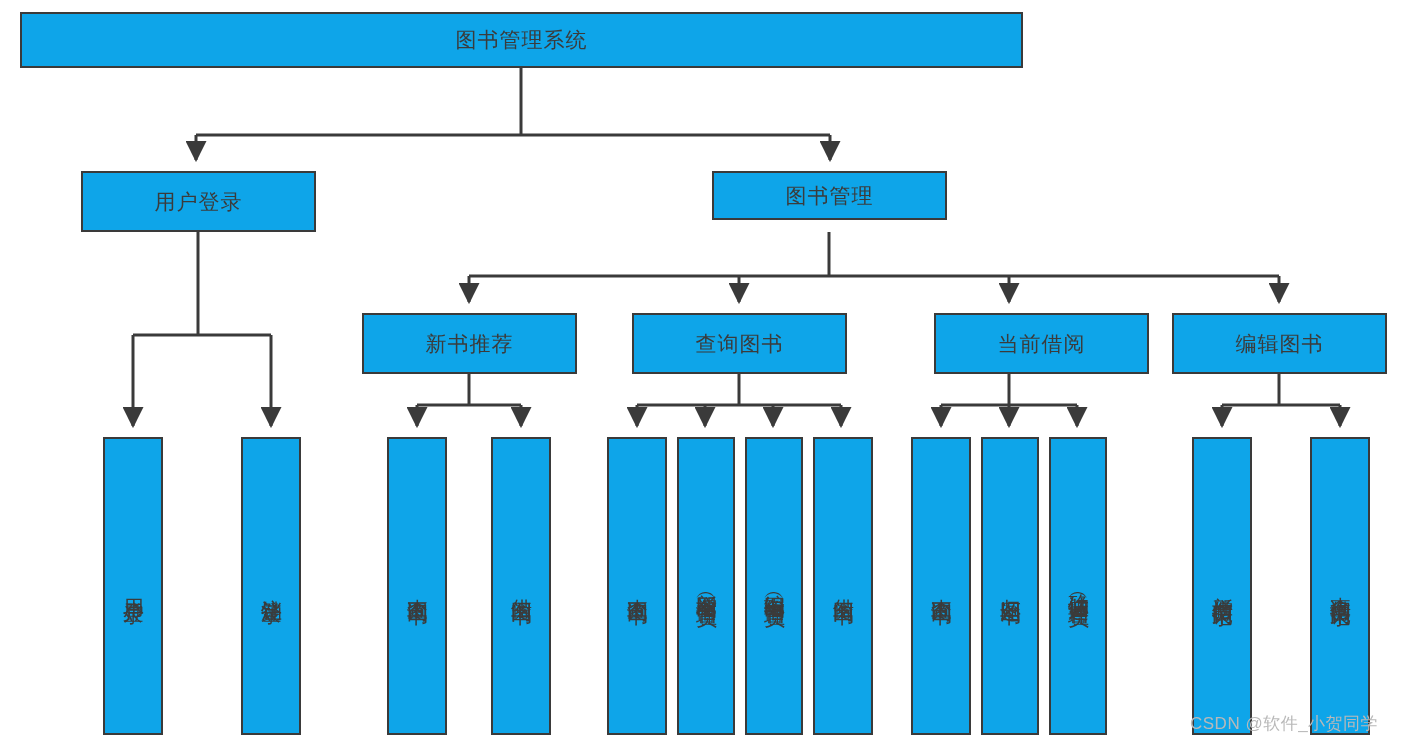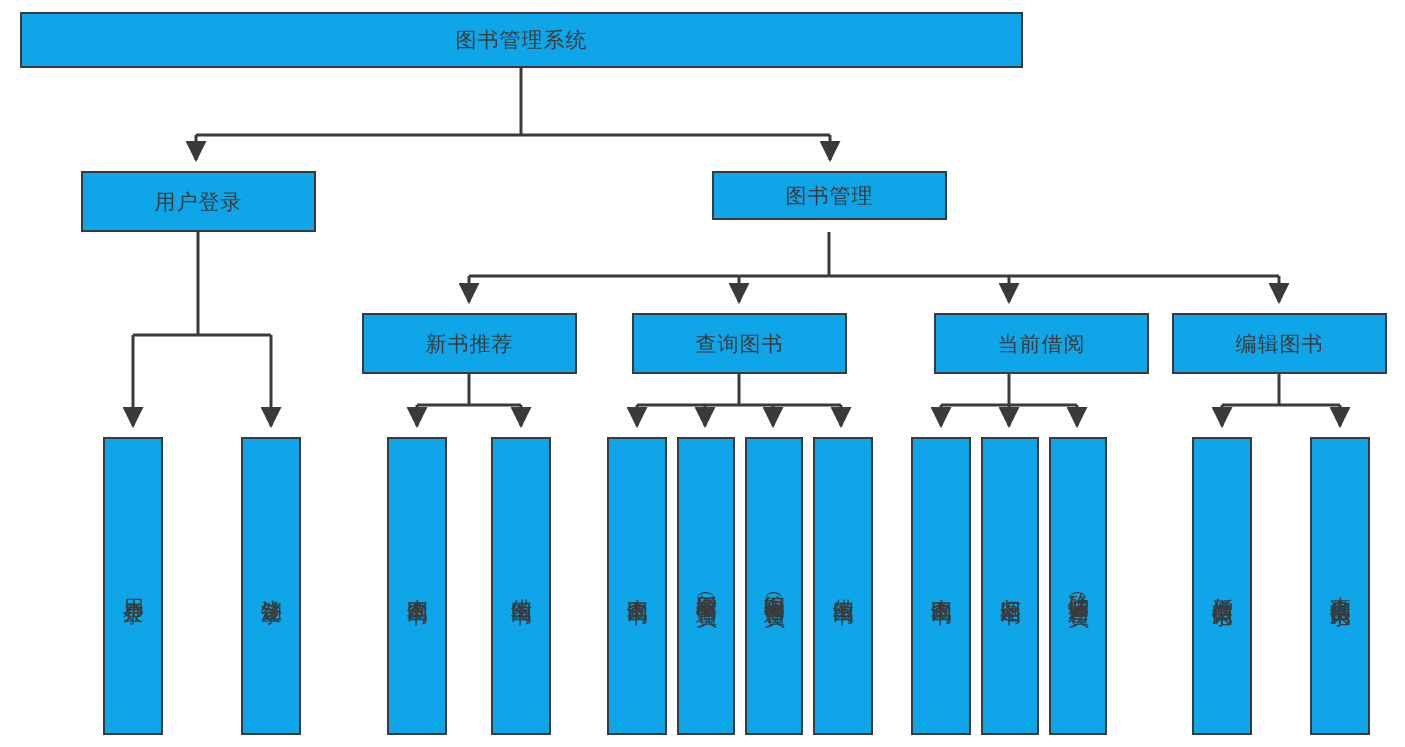--- a/index.html
+++ b/index.html
@@ -182,14 +182,15 @@
     <span class="vlabel">确认归还（管理员）</span>
   </div>
 
   <div class="node vertical" style="left:1192px; top:437px; width:60px; height:298px;">
     <span class="vlabel">新增借阅记录</span>
   </div>
   <div class="node vertical" style="left:1310px; top:437px; width:60px; height:298px;">
     <span class="vlabel">查询借阅记录</span>
   </div>
 
+  <div class="watermark">CSDN @软件_小贺同学</div>
 
 </div>
 
 </body></html>

